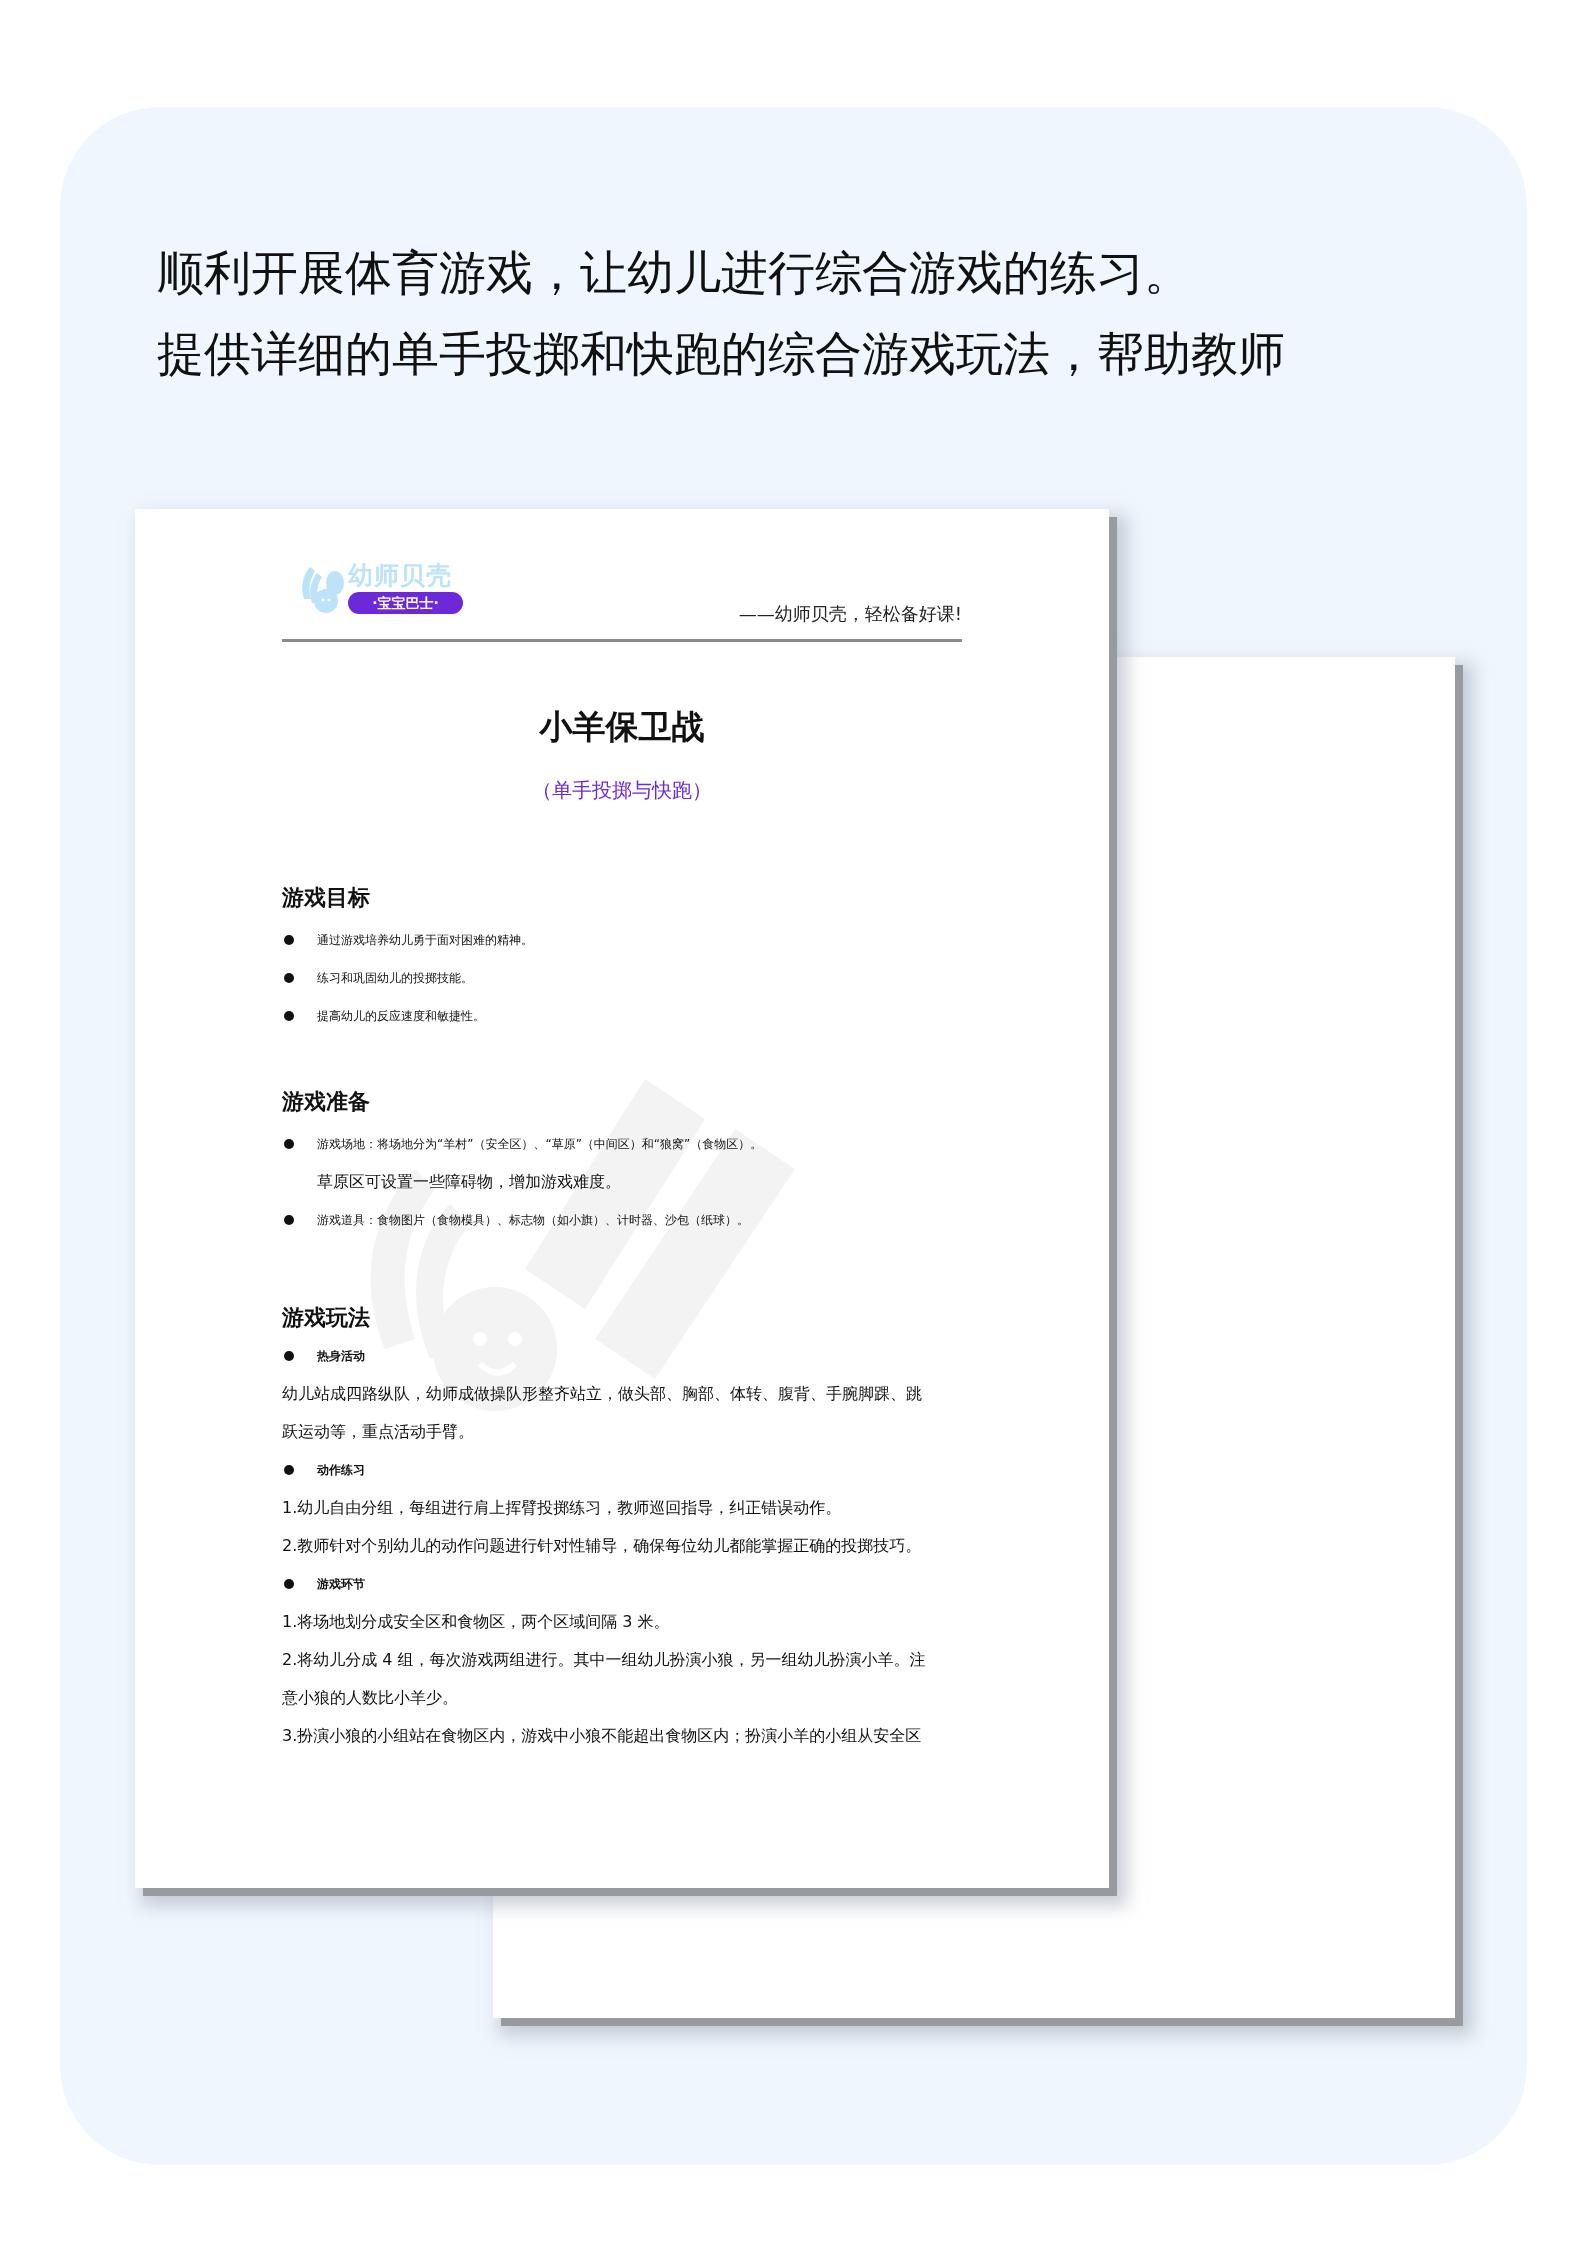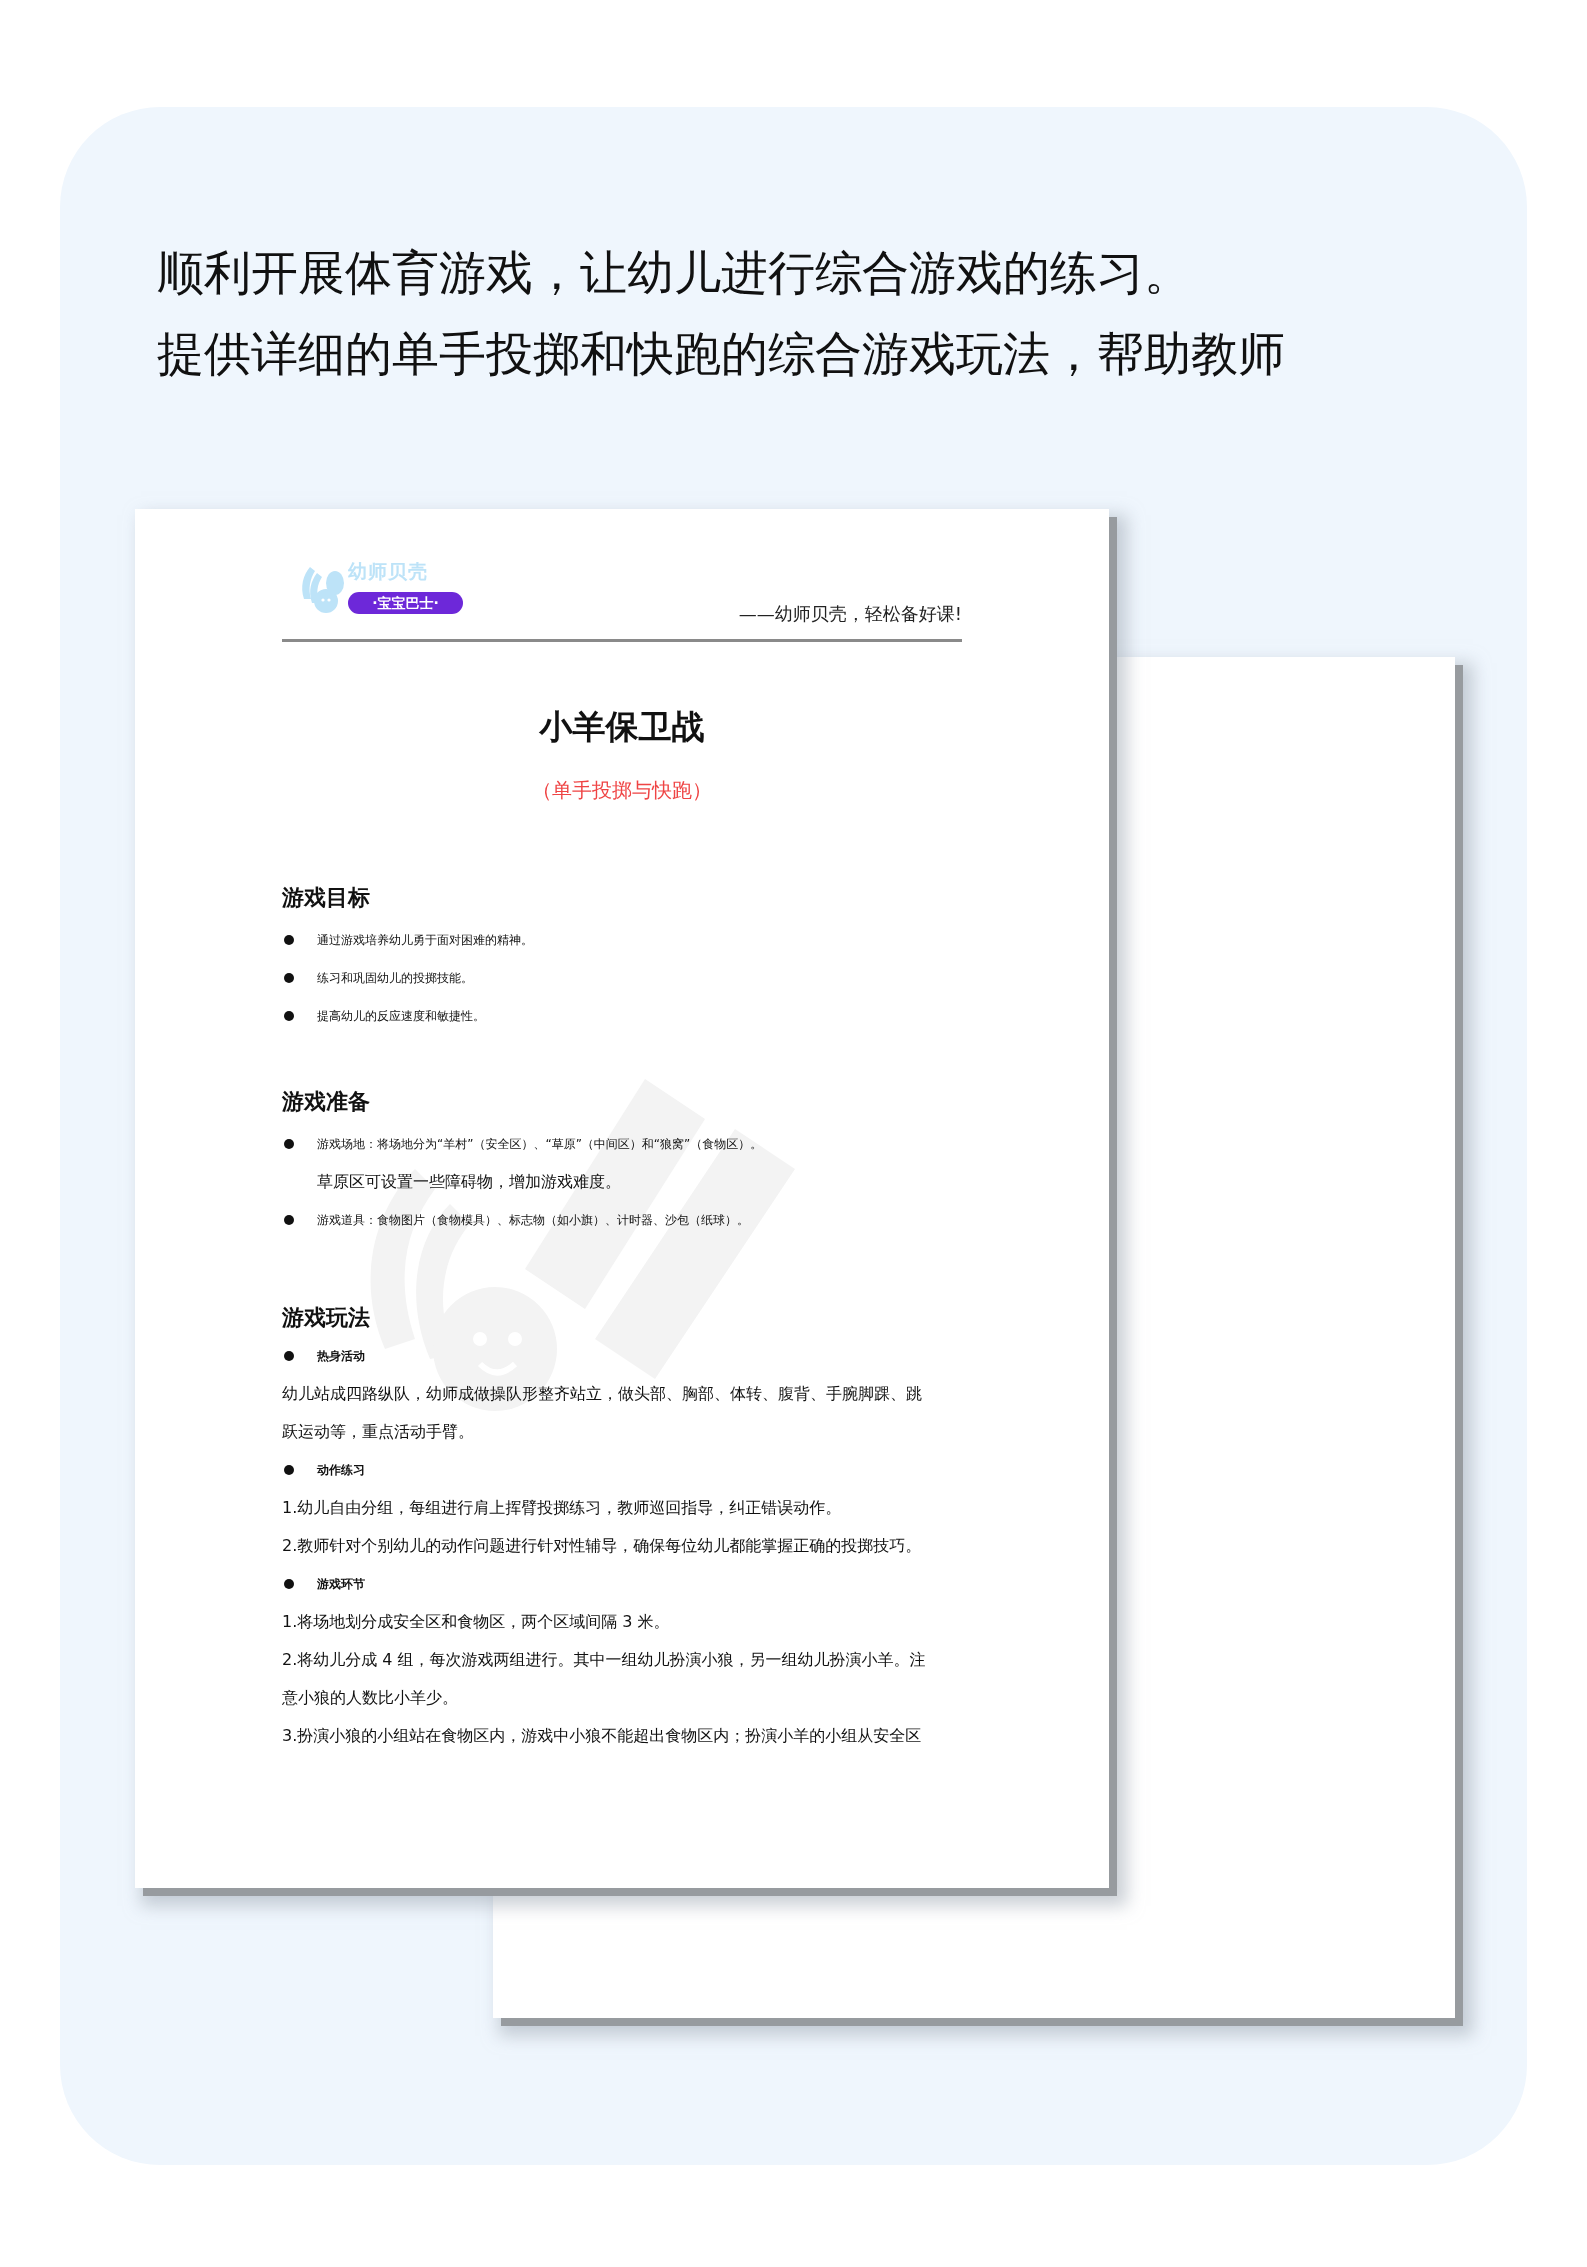--- a/index.html
+++ b/index.html
@@ -32,21 +32,21 @@
   .rule {
     position: absolute; left: 147px; right: 147px; top: 130px; height: 3px;
     background: #8A8A8A;
   }
   .doc-title {
     position: absolute; left: 0; right: 0; top: 196px; text-align: center;
     font-size: 33px; font-weight: bold; color: #111;
   }
   .doc-subtitle {
     position: absolute; left: 0; right: 0; top: 268px; text-align: center;
-    font-size: 20px; color: #ef4444;
+    font-size: 20px; color: #6d28d9;
   }
   .body { position: absolute; left: 147px; right: 147px; top: 370px; }
   .sec-h { font-size: 22px; font-weight: bold; margin: 0; height: 38px; line-height: 38px; }
   .bl {
     font-size: 12px; line-height: 38px; position: relative; padding-left: 35px;
   }
   .bl .dot {
     position: absolute; left: 2px; top: 14px; width: 10px; height: 10px;
     border-radius: 50%; background: #111;
   }
@@ -113,21 +113,21 @@
     <svg width="46" height="60" viewBox="0 0 46 60" style="position:absolute; left:0; top:0;">
       <g fill="#BDE3F8">
         <path d="M4 40 C0 28 3 16 10 8 L15 12 C10 20 8 30 11 40 Z"></path>
         <path d="M12 44 C8 32 11 22 17 14 L22 18 C17 26 16 34 19 44 Z"></path>
         <circle cx="26" cy="42" r="12"></circle>
         <ellipse cx="35" cy="24" rx="9" ry="12"></ellipse>
       </g>
       <circle cx="23" cy="41" r="1.6" fill="#fff"></circle>
       <circle cx="29" cy="41" r="1.6" fill="#fff"></circle>
     </svg>
-    <div style="position:absolute; left:48px; top:0; font-size:19px; font-weight:bold; color:#BDE3F8; letter-spacing:1px;">幼师贝壳</div>
+    <div style="position:absolute; left:48px; top:0; font-size:25px; font-weight:bold; color:#BDE3F8; letter-spacing:1px;">幼师贝壳</div>
     <div style="position:absolute; left:48px; top:33px; width:115px; height:22px; background:#6d28d9; border-radius:11px; color:#fff; font-size:14px; font-weight:bold; text-align:center; line-height:22px;">·宝宝巴士·</div>
   </div>
 
   <div class="tagline">——幼师贝壳，轻松备好课!</div>
   <div class="rule"></div>
 
   <div class="doc-title">小羊保卫战</div>
   <div class="doc-subtitle">（单手投掷与快跑）</div>
 
   <div class="body">

